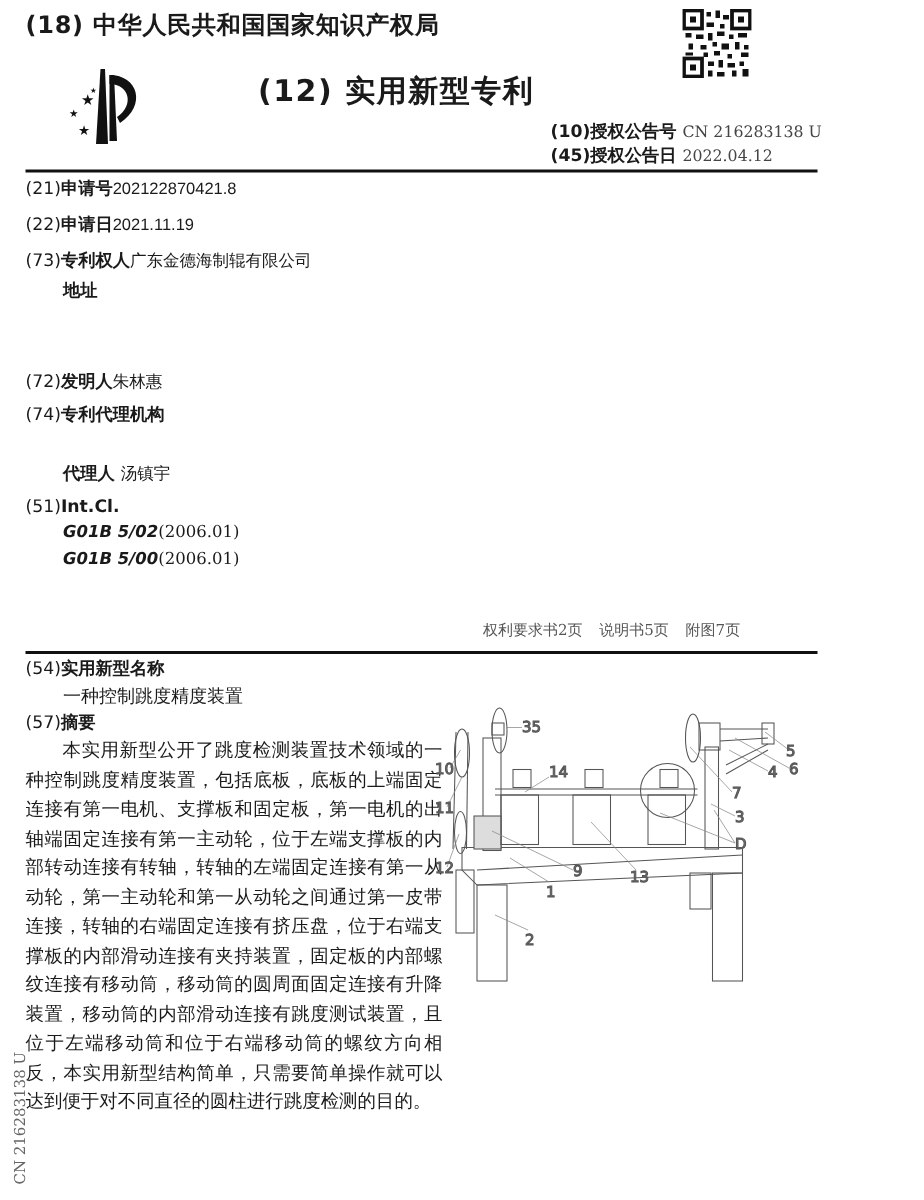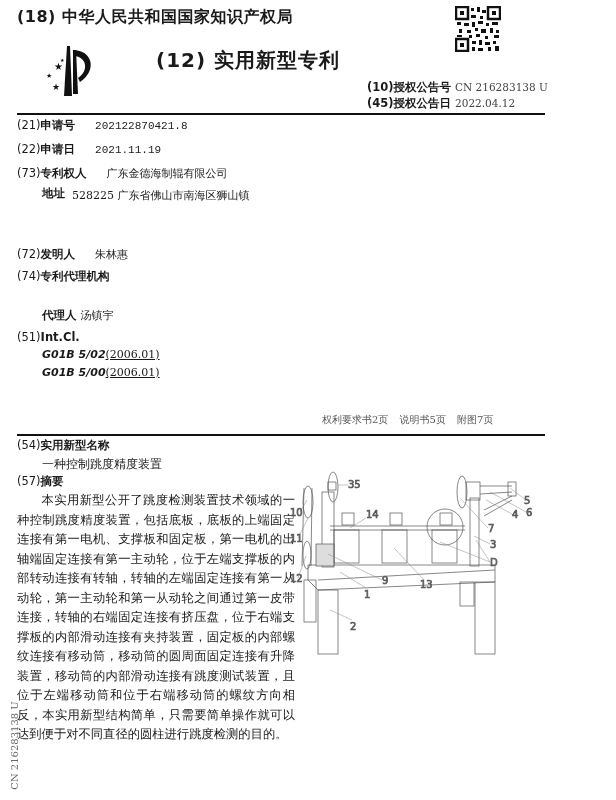--- a/index.html
+++ b/index.html
@@ -1,33 +1,33 @@
 <!DOCTYPE html>
 <html><head>
 <meta charset="utf-8">
 <style>
   html, body { margin:0; padding:0; background:#ffffff; }
   body { width:616px; height:800px; position:relative; overflow:hidden; color:#1a1a1a; }
   .sans { font-family: "DejaVu Sans", sans-serif; }
   .serif { font-family: "DejaVu Serif", serif; }
   .abs { position:absolute; }
   .office { left:17px; top:7px; font-size:16px; font-weight:bold; letter-spacing:0.5px; }
-  .doc-type { left:156px; top:47px; font-size:20px; font-weight:bold; letter-spacing:1px; }
+  .doc-type { left:172px; top:47px; font-size:20px; font-weight:bold; letter-spacing:1px; }
   .pubrow { font-size:11.5px; white-space:nowrap; }
   .pubrow .lbl { font-weight:bold; }
   .pubrow .val { font-family:"DejaVu Serif", serif; font-size:10.5px; color:#444; margin-left:4px; }
   .rule { position:absolute; left:17px; width:528px; height:1.5px; background:#111; }
   .field { position:absolute; left:17px; font-size:11.5px; white-space:nowrap; }
   .field .lbl { font-weight:bold; }
-  .field .val { font-family:Liberation Mono, monospace; font-size:11px; margin-left:20px; }
+  .field .val { font-family:Liberation Sans, sans-serif; font-size:11px; margin-left:0; }
   .sub { position:absolute; font-size:11.5px; }
   .sub .lbl { font-weight:bold; }
   .ipc { position:absolute; left:42px; font-size:11px; white-space:nowrap; }
   .ipc .code { font-family:"DejaVu Sans", sans-serif; font-style:italic; font-weight:bold; }
-  .ipc .ver { font-family:"DejaVu Serif", serif;text-decoration:underline; }
+  .ipc .ver { font-family:"DejaVu Serif", serif; }
   .pages { left:322px; top:413px; font-size:10px; color:#555; font-family:"DejaVu Serif", serif; word-spacing:8px; }
   .abstract { position:absolute; left:17px; top:491px; width:278px; font-family:"DejaVu Serif", serif; font-size:12.3px; line-height:19.5px; text-align:justify; text-indent:2em; }
   .side-id { position:absolute; left:-30px; top:740px; transform:rotate(-90deg); font-family:"DejaVu Serif", serif; font-size:10px; color:#666; white-space:nowrap; }
   .drawing { position:absolute; left:290px; top:470px; width:250px; height:200px; }
   .drawing text { font-family:"DejaVu Sans", sans-serif; font-size:10px; fill:#777; }
 </style>
 </head>
 <body>
 
 <div class="abs office sans">
@@ -109,21 +109,20 @@
 <div class="field sans" style="top:142px;">
   <span>(22)</span><span class="lbl">申请日</span><span class="val">2021.11.19</span>
 </div>
 <div class="field sans" style="top:166px;">
   <span>(73)</span><span class="lbl">专利权人</span><span class="val">广东金德海制辊有限公司</span>
 </div>
 <div class="sub sans" style="left:42px;top:186px;">
   <span class="lbl">地址</span>
 </div>
 <div class="sub serif" style="left:72px;top:186px;font-size:11px;line-height:19px;">
-  <div>528225 广东省佛山市南海区狮山镇</div>
 </div>
 <div class="field sans" style="top:247px;">
   <span>(72)</span><span class="lbl">发明人</span><span class="val">朱林惠</span>
 </div>
 <div class="field sans" style="top:269px;">
   <span>(74)</span><span class="lbl">专利代理机构</span>
 </div>
 <div class="sub serif" style="left:119px;top:269px;font-size:11px;line-height:20px;">
 </div>
 <div class="sub sans" style="left:42px;top:308px;">

